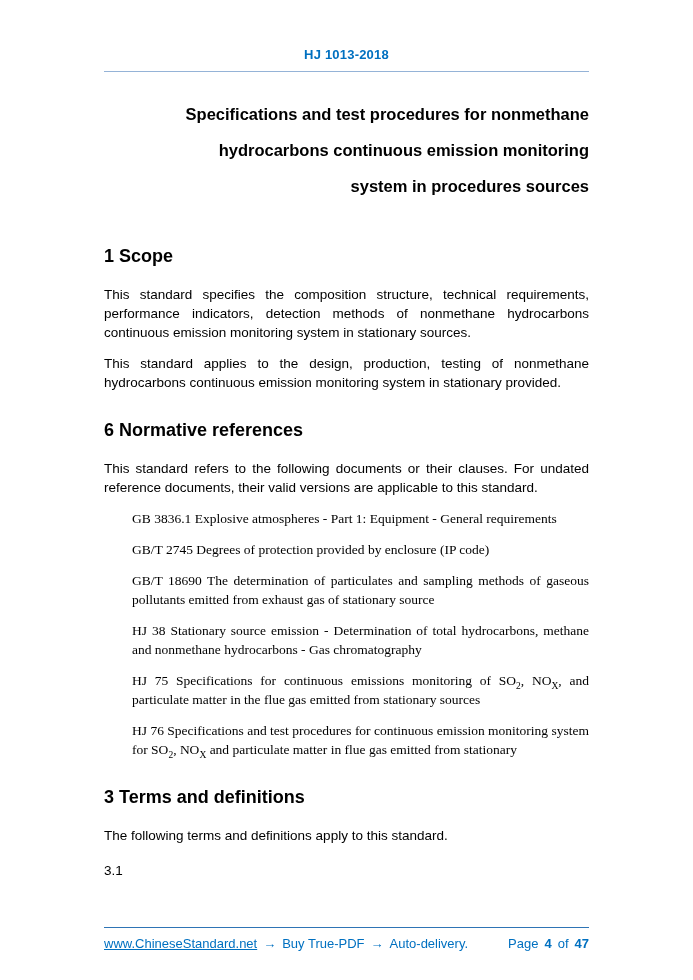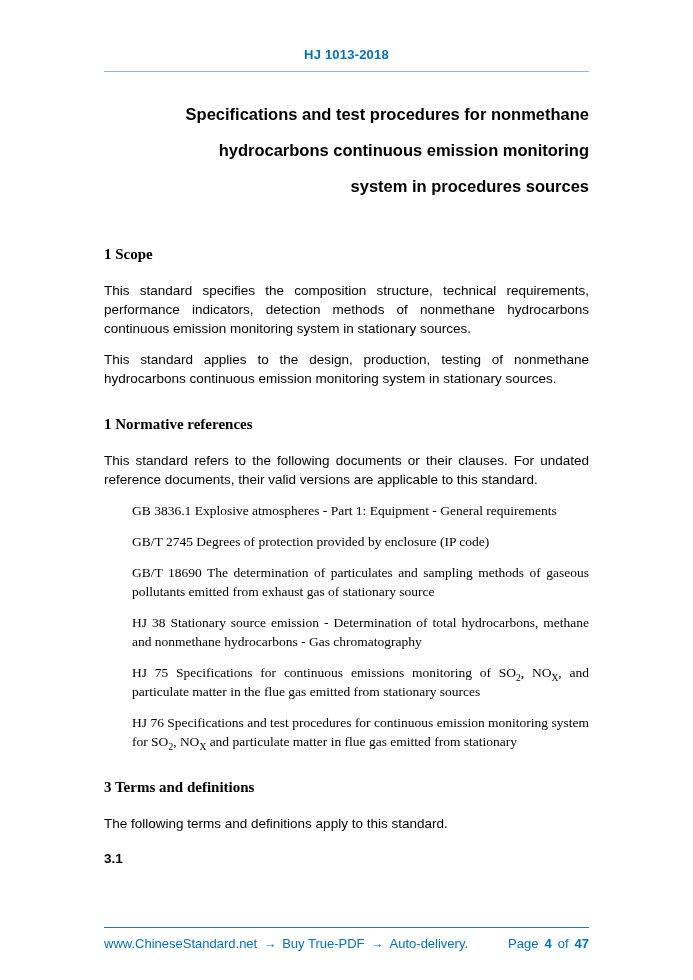--- a/index.html
+++ b/index.html
@@ -36,45 +36,44 @@
     margin: 24px 0 0 0;
     text-align: right;
     font-size: 16.5px;
     font-weight: bold;
     line-height: 36px;
   }
   .title-line { display: block; }
 
   
   .section-heading {
-    font-size: 15px;
+    font-size: 18px;
     font-weight: bold;
     margin: 42px 0 0 0;
-    font-family: Liberation Serif, serif;
   }
   .section-heading.tight { margin-top: 28px; }
 
   
   .body-p {
     font-size: 13.5px;
     line-height: 19px;
     text-align: justify;
     margin: 18px 0 0 0;
   }
   .body-p + .body-p { margin-top: 12px; }
   .ref {
     margin-left: 28px;
     margin-top: 15px;
     font-family: Liberation Serif, serif;
   }
   sub { font-size: 9.5px; line-height: 0; }
 
   .sub-num {
     font-size: 13.5px;
-    font-weight: bold;
+    font-weight: normal;
     margin: 18px 0 0 0;
   }
 
   
   .footer {
     position: absolute;
     left: 104px;
     right: 104px;
     bottom: 42px;
   }
@@ -87,20 +86,21 @@
     display: flex;
     justify-content: space-between;
     align-items: baseline;
     color: #0070C0;
     font-size: 13px;
   }
   .footer-left { display: flex; gap: 6px; align-items: baseline; }
   .footer-right { display: flex; gap: 6px; align-items: flex-start; }
   .footer-link {
     color: #0070C0;
+    text-decoration: underline;
     cursor: pointer;
   }
   .arrow { color: #0070C0; }
   .pg-bold { font-weight: bold; }
 </style>
 </head>
 <body>
 
 <div class="page">
 
@@ -110,23 +110,23 @@
   </header>
 
   <h1 class="doc-title">
     <span class="title-line">Specifications and test procedures for nonmethane</span>
     <span class="title-line">hydrocarbons continuous emission monitoring</span>
     <span class="title-line">system in procedures sources</span>
   </h1>
 
   <h2 class="section-heading">1 Scope</h2>
   <p class="body-p">This standard specifies the composition structure, technical requirements, performance indicators, detection methods of nonmethane hydrocarbons continuous emission monitoring system in stationary sources.</p>
-  <p class="body-p">This standard applies to the design, production, testing of nonmethane hydrocarbons continuous emission monitoring system in stationary sources.</p>
+  <p class="body-p">This standard applies to the design, production, testing of nonmethane hydrocarbons continuous emission monitoring system in stationary provided.</p>
 
-  <h2 class="section-heading tight">1 Normative references</h2>
+  <h2 class="section-heading tight">6 Normative references</h2>
   <p class="body-p">This standard refers to the following documents or their clauses. For undated reference documents, their valid versions are applicable to this standard.</p>
 
   <p class="body-p ref">GB 3836.1 Explosive atmospheres - Part 1: Equipment - General requirements</p>
   <p class="body-p ref">GB/T 2745 Degrees of protection provided by enclosure (IP code)</p>
   <p class="body-p ref">GB/T 18690 The determination of particulates and sampling methods of gaseous pollutants emitted from exhaust gas of stationary source</p>
   <p class="body-p ref">HJ 38 Stationary source emission - Determination of total hydrocarbons, methane and nonmethane hydrocarbons - Gas chromatography</p>
 
   <p class="body-p ref"><span>HJ 75 Specifications for continuous emissions monitoring of SO</span><sub>2</sub><span>, NO</span><sub>X</sub><span>, and particulate matter in the flue gas emitted from stationary sources</span></p>
 
   <p class="body-p ref"><span>HJ 76 Specifications and test procedures for continuous emission monitoring system for SO</span><sub>2</sub><span>, NO</span><sub>X</sub><span> and particulate matter in flue gas emitted from stationary</span></p>

